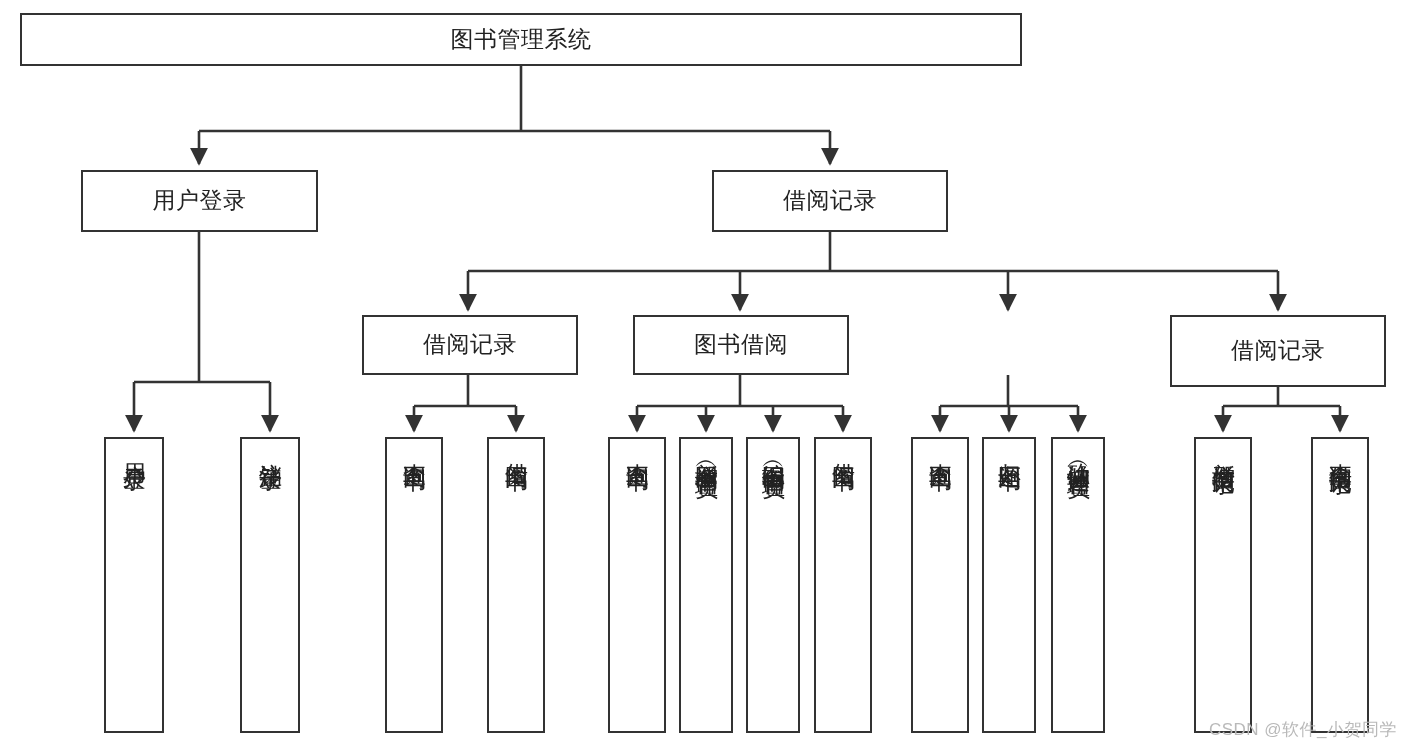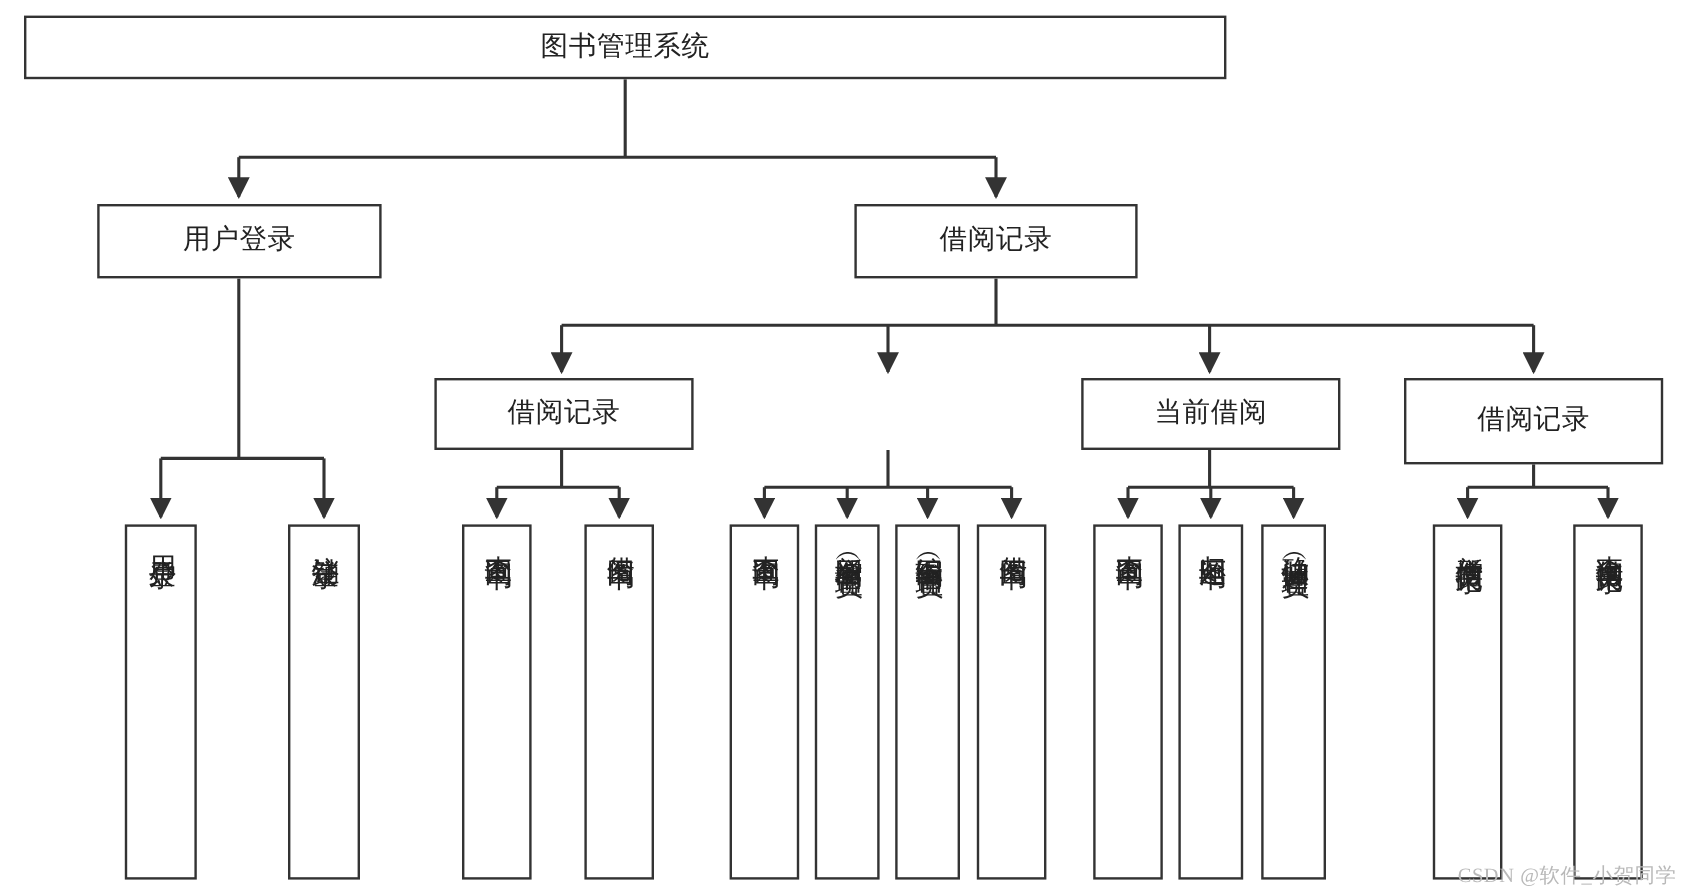--- a/index.html
+++ b/index.html
@@ -66,21 +66,21 @@
     white-space: nowrap;
   }
   .watermark {
     position: absolute;
     right: 8px;
     bottom: 6px;
     font-size: 17px;
     color: #b9b9b9;
     letter-spacing: 0.5px;
     white-space: nowrap;
-    font-family: Liberation Serif, serif;
+    font-family: Liberation Sans, sans-serif;
     text-align: right;
   }
 </style>
 </head>
 <body>
 
 <div id="canvas">
 
   <svg class="edges" viewBox="0 0 1405 747" xmlns="http://www.w3.org/2000/svg">
     <defs>
@@ -139,22 +139,22 @@
   <div class="node horiz" style="left:81px; top:170px; width:237px; height:62px;">
     <span class="label">用户登录</span>
   </div>
   <div class="node horiz" style="left:712px; top:170px; width:236px; height:62px;">
     <span class="label">借阅记录</span>
   </div>
 
   <div class="node horiz" style="left:362px; top:315px; width:216px; height:60px;">
     <span class="label">借阅记录</span>
   </div>
-  <div class="node horiz" style="left:901px; top:315px; width:216px; height:60px;">
-    <span class="label">当前借阅</span>
+  <div class="node horiz" style="left:633px; top:315px; width:216px; height:60px;">
+    <span class="label">图书借阅</span>
   </div>
   <div class="node horiz" style="left:1170px; top:315px; width:216px; height:72px;">
     <span class="label">借阅记录</span>
   </div>
 
   <div class="node vert" style="left:104px; top:437px; width:60px; height:296px;">
     <span class="label">用户登录</span>
   </div>
   <div class="node vert" style="left:240px; top:437px; width:60px; height:296px;">
     <span class="label">注销登录</span>

